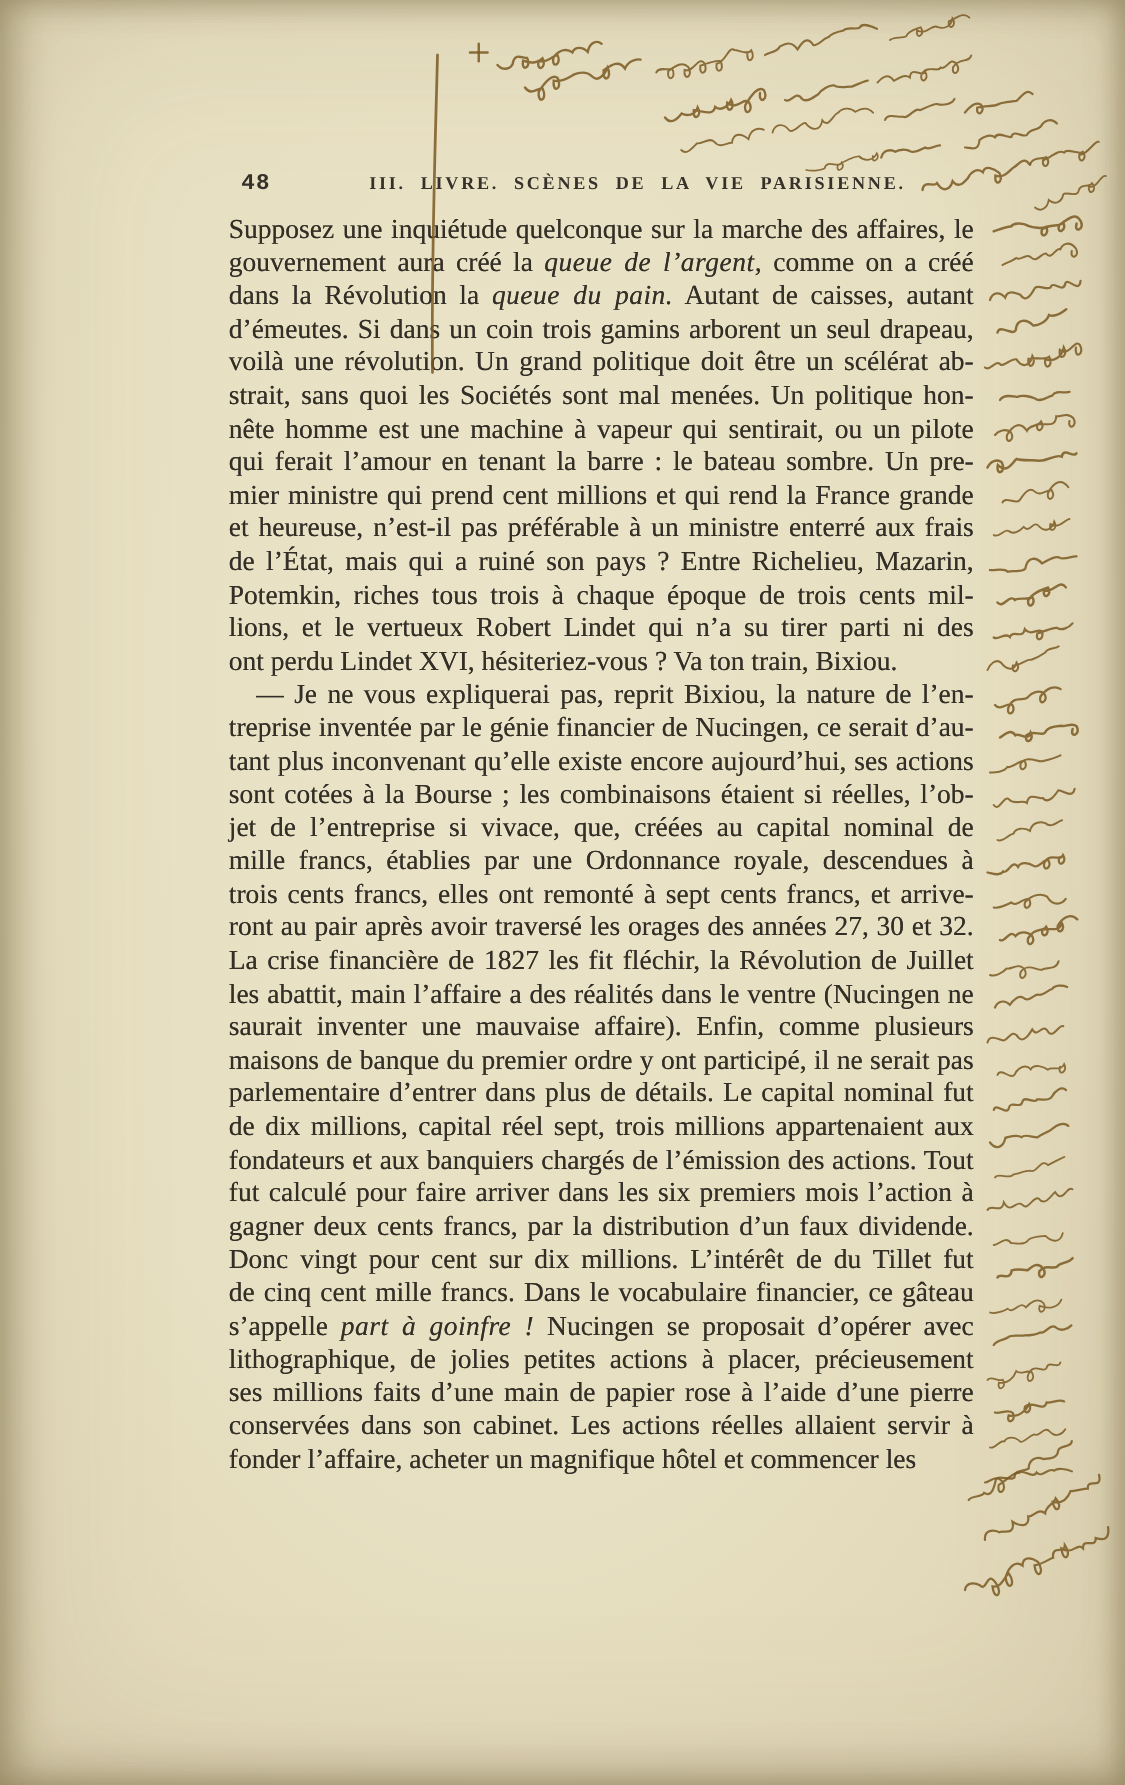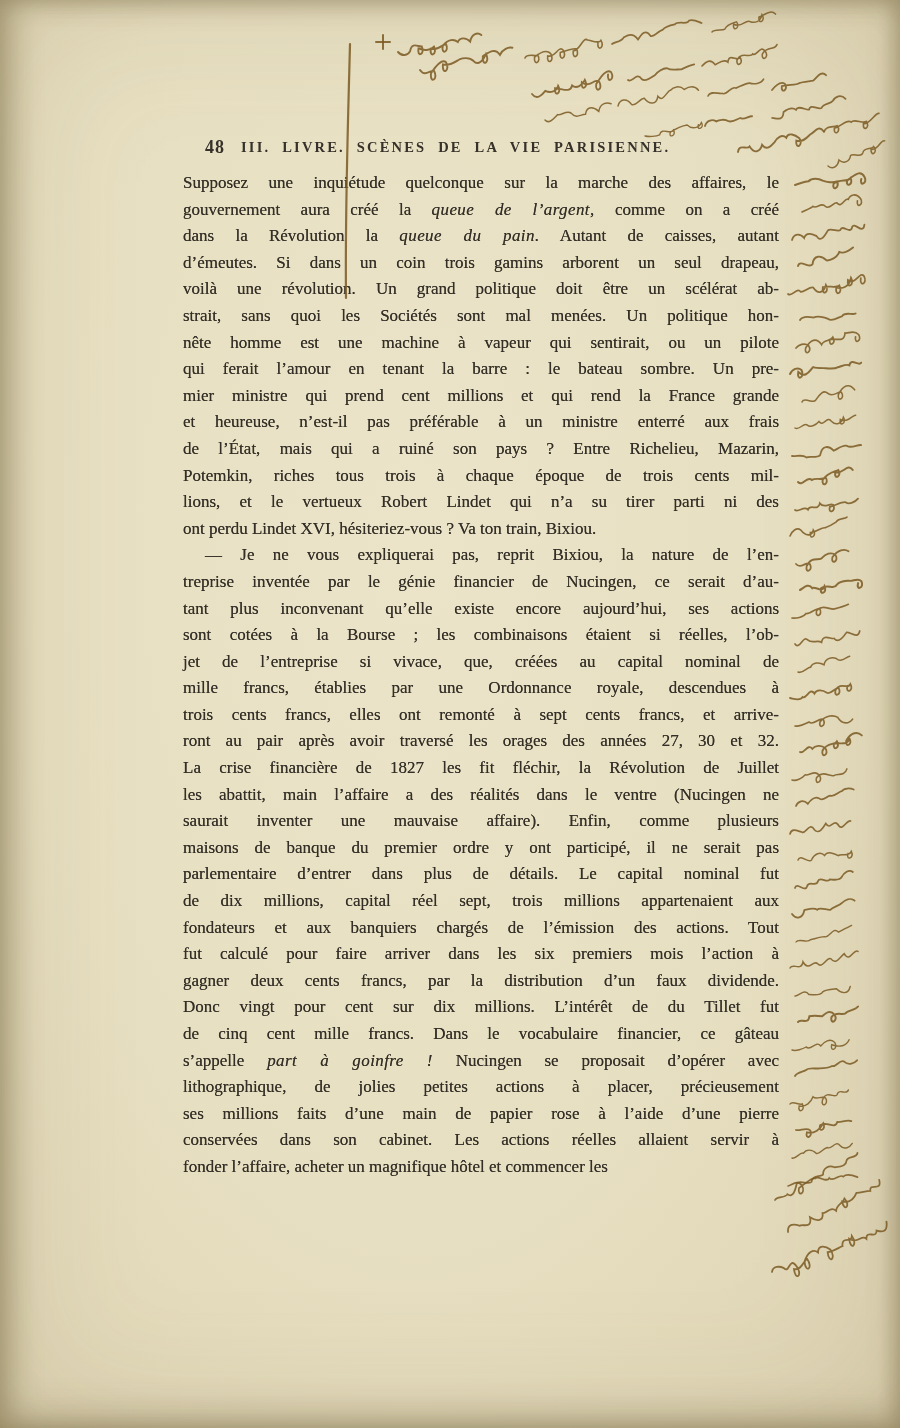--- a/index.html
+++ b/index.html
@@ -16,31 +16,31 @@
       inset -7px 0 16px rgba(105,88,48,.20),
       inset 0 -16px 34px rgba(105,88,48,.22),
       inset 0 8px 22px rgba(105,88,48,.10),
       inset 0 0 150px rgba(110,92,52,.14);
   }
   .running-header{
     position:absolute;left:183px;top:137px;width:596px;height:26px;
     color:#36312a;
   }
   .page-number{
-    position:absolute;left:22px;top:0;
-    font-size:18px;font-weight:bold;letter-spacing:1px;
+    position:absolute;left:10px;top:0;
+    font-size:18px;font-weight:bold;letter-spacing:1px;font-family:Liberation Mono, monospace;
   }
   .header-title{
-    display:block;text-align:left;padding-left:58px;
+    display:block;text-align:center;padding-left:58px;
     font-size:14.5px;font-weight:bold;letter-spacing:2.2px;word-spacing:6px;
     padding-top:2px;white-space:nowrap;
   }
   .text-column{
     position:absolute;left:183px;top:170px;width:596px;
-    color:#332f27;font-size:17px;
+    color:#332f27;font-size:22px;
     text-shadow:0 0 .4px rgba(51,47,39,.8);
   }
   .para{margin:0;}
   .line{
     line-height:26.6px;height:26.6px;white-space:nowrap;
     text-align:justify;text-align-last:justify;
   }
   .line.last{text-align-last:left;}
   .line.indent{padding-left:22px;}
   .line i{font-style:italic;letter-spacing:.4px;}

